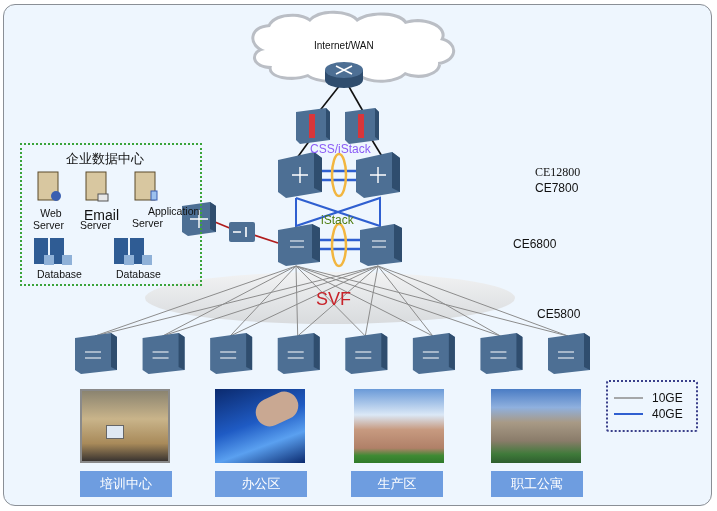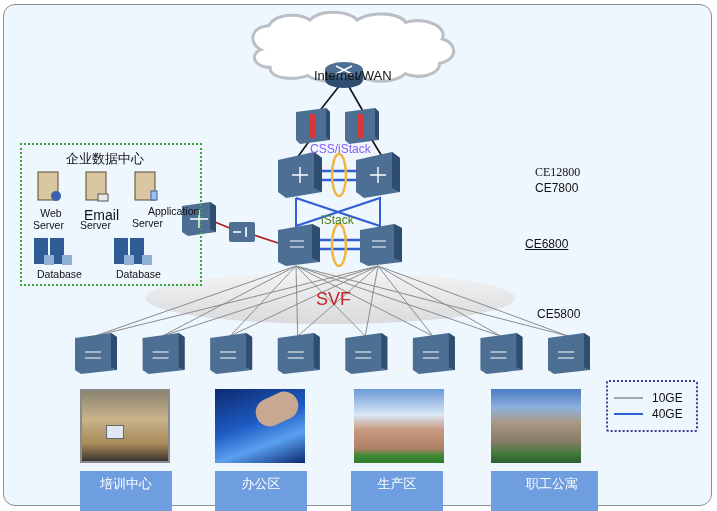--- a/index.html
+++ b/index.html
@@ -2,21 +2,21 @@
 <html><head>
 <meta charset="utf-8">
 <style>
   html,body{margin:0;padding:0;background:#ffffff;}
   body{width:717px;height:511px;position:relative;overflow:hidden;font-family:"Liberation Sans",sans-serif;}
   #frame{position:absolute;left:3px;top:4px;width:709px;height:502px;border:1.5px solid #8a8f96;border-radius:12px;background:#eef6fe;box-sizing:border-box;}
   svg#diagram{position:absolute;left:0;top:0;}
   .lbl{position:absolute;font-size:12px;color:#111;white-space:nowrap;}
   .dc-box{position:absolute;left:20px;top:143px;width:182px;height:143px;border:2px dotted #3aa33a;box-sizing:border-box;}
   .legend{position:absolute;left:606px;top:380px;width:92px;height:52px;border:2px dotted #3a3f8a;box-sizing:border-box;border-radius:3px;}
-  .area-btn{position:absolute;width:92px;height:40px;background:#6e9de0;color:#fff;font-size:13px;text-align:center;line-height:26px;}
+  .area-btn{position:absolute;width:92px;height:26px;background:#6e9de0;color:#fff;font-size:13px;text-align:center;line-height:26px;}
   .photo{position:absolute;width:90px;height:74px;overflow:hidden;}
 </style>
 </head>
 <body>
 
 <div id="frame"></div>
 
 <svg id="diagram" width="717" height="511">
   <defs>
     <linearGradient id="svfGrad" x1="0" y1="0" x2="0" y2="1">
@@ -198,28 +198,28 @@
     <rect x="114" y="238" width="14" height="26"></rect>
       <rect x="130" y="238" width="14" height="26"></rect>
     <rect x="124" y="255" width="10" height="10" fill="#8fb1d8"></rect>
       <rect x="142" y="255" width="10" height="10" fill="#8fb1d8"></rect>
   </g>
 
   <line x1="614" y1="398" x2="643" y2="398" stroke="#8c8c8c" stroke-width="1.5"></line>
   <line x1="614" y1="414" x2="643" y2="414" stroke="#2f5fd0" stroke-width="2"></line>
 </svg>
 
-<div class="lbl" style="left:314px;top:40px;font-size:13px;margin-top:28px;">Internet/WAN</div>
+<div class="lbl" style="left:314px;top:40px;font-size:10px;">Internet/WAN</div>
 <div class="lbl" style="left:310px;top:142px;color:#8b5cf6;">CSS/iStack</div>
 <div class="lbl" style="left:321px;top:213px;color:#4d7c0f;">iStack</div>
 <div class="lbl" style="left:316px;top:289px;color:#c8232a;font-size:18px;">SVF</div>
 
 <div class="lbl" style="left:535px;top:165px;font-family:Liberation Serif, serif;">CE12800</div>
 <div class="lbl" style="left:535px;top:181px;">CE7800</div>
-<div class="lbl" style="left:525px;top:237px;text-decoration:underline;">CE6800</div>
+<div class="lbl" style="left:513px;top:237px;">CE6800</div>
 <div class="lbl" style="left:537px;top:307px;">CE5800</div>
 
 <div class="dc-box"></div>
 <div class="lbl" style="left:66px;top:150px;font-size:13px;">企业数据中心</div>
 <div class="lbl" style="left:37px;top:207px;font-size:10.5px;text-align:center;width:28px;"><span>Web</span></div>
 <div class="lbl" style="left:33px;top:219px;font-size:10.5px;">Server</div>
 <div class="lbl" style="left:84px;top:207px;font-size:14px;">Email</div>
 <div class="lbl" style="left:80px;top:219px;font-size:10.5px;">Server</div>
 <div class="lbl" style="left:121px;top:205px;font-size:10.5px;margin-left:27px;">Application</div>
 <div class="lbl" style="left:132px;top:217px;font-size:10.5px;">Server</div>
@@ -231,17 +231,17 @@
 </div>
 <div class="photo" style="left:215px;top:389px;background:linear-gradient(160deg,#0b2a6e 0%,#1f5bc4 45%,#5aa0f0 70%,#0b2a6e 100%);">
   <div style="position:absolute;left:40px;top:6px;width:44px;height:28px;background:#c9a892;border-radius:14px;transform:rotate(-25deg);"></div>
 </div>
 <div class="photo" style="left:354px;top:389px;background:linear-gradient(180deg,#6a9ad8 0%,#dbe8f6 35%,#c79a80 55%,#b08068 80%,#3f8a34 90%,#2f7a2a 100%);"></div>
 <div class="photo" style="left:491px;top:389px;background:linear-gradient(180deg,#4a7cc4 0%,#8fb0de 25%,#a89a86 45%,#8a7c6a 70%,#3f7a3a 88%,#2e5e2e 100%);"></div>
 
 <div class="area-btn" style="left:80px;top:471px;">培训中心</div>
 <div class="area-btn" style="left:215px;top:471px;">办公区</div>
 <div class="area-btn" style="left:351px;top:471px;">生产区</div>
-<div class="area-btn" style="left:491px;top:471px;padding-left:15px;">职工公寓</div>
+<div class="area-btn" style="left:491px;top:471px;">职工公寓</div>
 
 <div class="legend"></div>
 <div class="lbl" style="left:652px;top:391px;">10GE</div>
 <div class="lbl" style="left:652px;top:407px;">40GE</div>
 
 </body></html>

